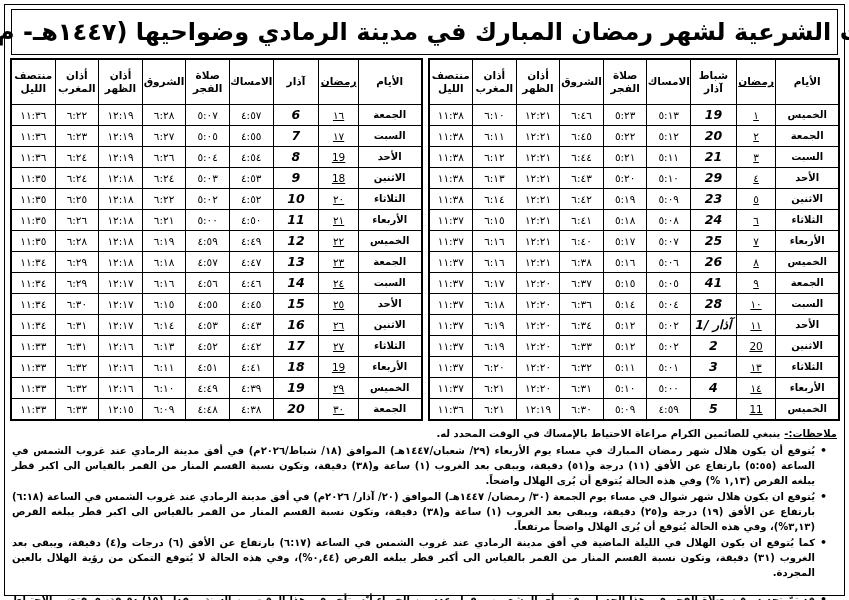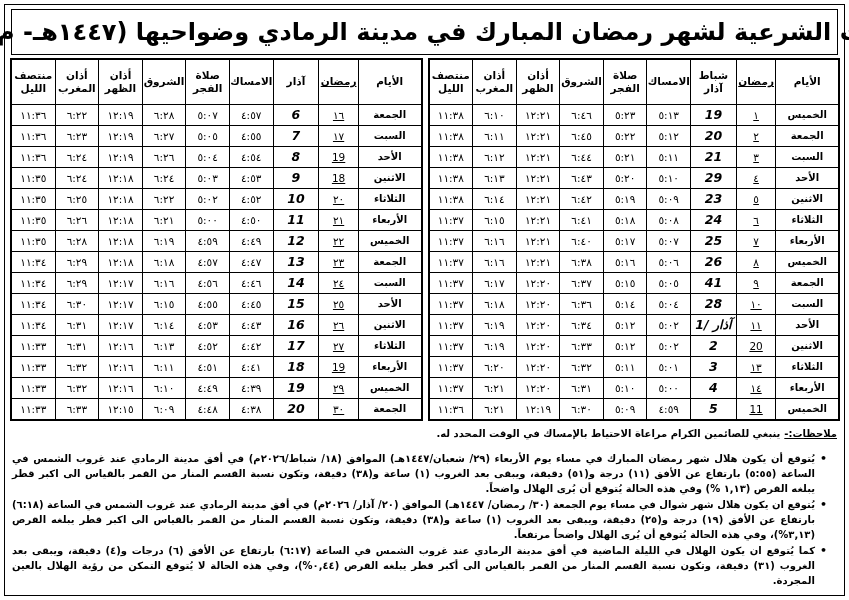--- a/index.html
+++ b/index.html
@@ -15,21 +15,21 @@
   .timetable th{font-weight:bold;font-size:10.5px;line-height:1.25;height:44px;white-space:pre-line;}
   .timetable td{font-size:10.5px;height:20px;line-height:1;}
   .timetable .c0{width:15.4%;}
   .timetable .c1{width:9.6%;text-decoration:underline;}
   .timetable .c2{width:11.2%;}
   .timetable .c3,.timetable .c4,.timetable .c5,.timetable .c6,.timetable .c7,.timetable .c8{width:10.63%;}
   .timetable td.c0{font-weight:bold;font-size:10px;}
   .timetable td.c2{font-weight:bold;font-style:italic;font-size:12.5px;font-family:"DejaVu Sans",sans-serif;}
   
   .notes{direction:rtl;margin-top:5px;padding:0 3px;font-size:10px;font-weight:bold;line-height:1.5;text-align:justify;}
-  .notes-heading{margin-bottom:10px;}
+  .notes-heading{margin-bottom:2px;}
   .notes-label{text-decoration:underline;margin-left:4px;}
   ul.bullets{list-style:none;margin:0;padding:0 10px 0 0;}
   ul.bullets li{display:flex;gap:5px;margin-bottom:1px;}
   ul.bullets li:last-child{margin-top:12px;}
   ul.bullets .marker{flex:0 0 auto;font-size:11px;line-height:1.4;}
   ul.bullets .note-text{flex:1 1 auto;}
 </style>
 </head>
 <body>
 

